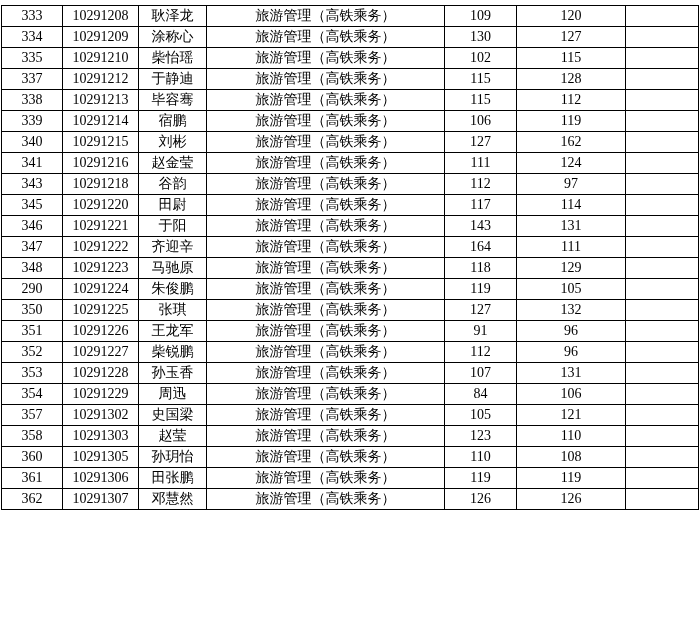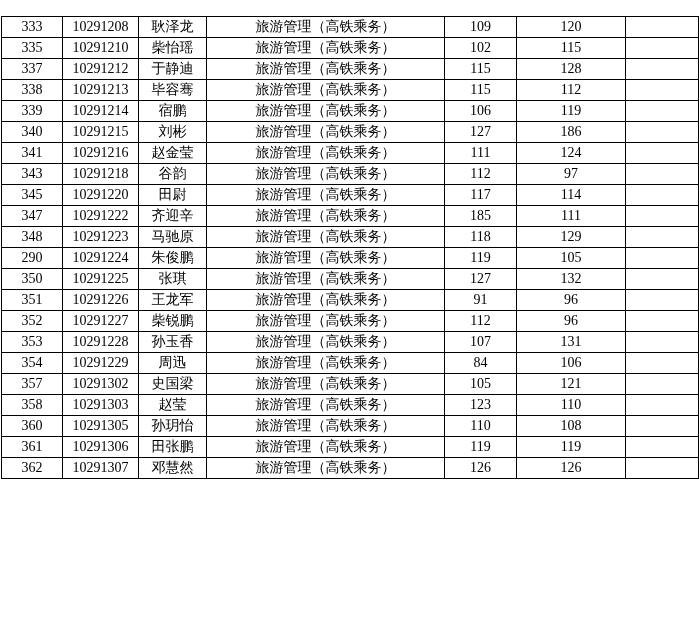--- a/index.html
+++ b/index.html
@@ -12,21 +12,21 @@
     height: 632px;
     overflow: hidden;
     font-family: "Liberation Serif", "DejaVu Serif", serif;
     color: #000000;
   }
   table.score-table {
     border-collapse: collapse;
     table-layout: fixed;
     width: 697px;
     margin-left: 1px;
-    margin-top: 16px;
+    margin-top: 5px;
   }
   table.score-table td {
     border: 1px solid #000000;
     height: 20px;
     padding: 0;
     text-align: center;
     vertical-align: middle;
     font-size: 14px;
     line-height: 20px;
     white-space: nowrap;
@@ -57,20 +57,29 @@
       <tr>
         <td>333</td>
         <td>10291208</td>
         <td>耿泽龙</td>
         <td>旅游管理（高铁乘务）</td>
         <td>109</td>
         <td>120</td>
         <td></td>
       </tr>
       <tr>
+        <td>334</td>
+        <td>10291209</td>
+        <td>涂称心</td>
+        <td>旅游管理（高铁乘务）</td>
+        <td>130</td>
+        <td>127</td>
+        <td></td>
+      </tr>
+      <tr>
         <td>335</td>
         <td>10291210</td>
         <td>柴怡瑶</td>
         <td>旅游管理（高铁乘务）</td>
         <td>102</td>
         <td>115</td>
         <td></td>
       </tr>
       <tr>
         <td>337</td>
@@ -98,21 +107,21 @@
         <td>106</td>
         <td>119</td>
         <td></td>
       </tr>
       <tr>
         <td>340</td>
         <td>10291215</td>
         <td>刘彬</td>
         <td>旅游管理（高铁乘务）</td>
         <td>127</td>
-        <td>186</td>
+        <td>162</td>
         <td></td>
       </tr>
       <tr>
         <td>341</td>
         <td>10291216</td>
         <td>赵金莹</td>
         <td>旅游管理（高铁乘务）</td>
         <td>111</td>
         <td>124</td>
         <td></td>
@@ -129,25 +138,34 @@
       <tr>
         <td>345</td>
         <td>10291220</td>
         <td>田尉</td>
         <td>旅游管理（高铁乘务）</td>
         <td>117</td>
         <td>114</td>
         <td></td>
       </tr>
       <tr>
+        <td>346</td>
+        <td>10291221</td>
+        <td>于阳</td>
+        <td>旅游管理（高铁乘务）</td>
+        <td>143</td>
+        <td>131</td>
+        <td></td>
+      </tr>
+      <tr>
         <td>347</td>
         <td>10291222</td>
         <td>齐迎辛</td>
         <td>旅游管理（高铁乘务）</td>
-        <td>185</td>
+        <td>164</td>
         <td>111</td>
         <td></td>
       </tr>
       <tr>
         <td>348</td>
         <td>10291223</td>
         <td>马驰原</td>
         <td>旅游管理（高铁乘务）</td>
         <td>118</td>
         <td>129</td>

